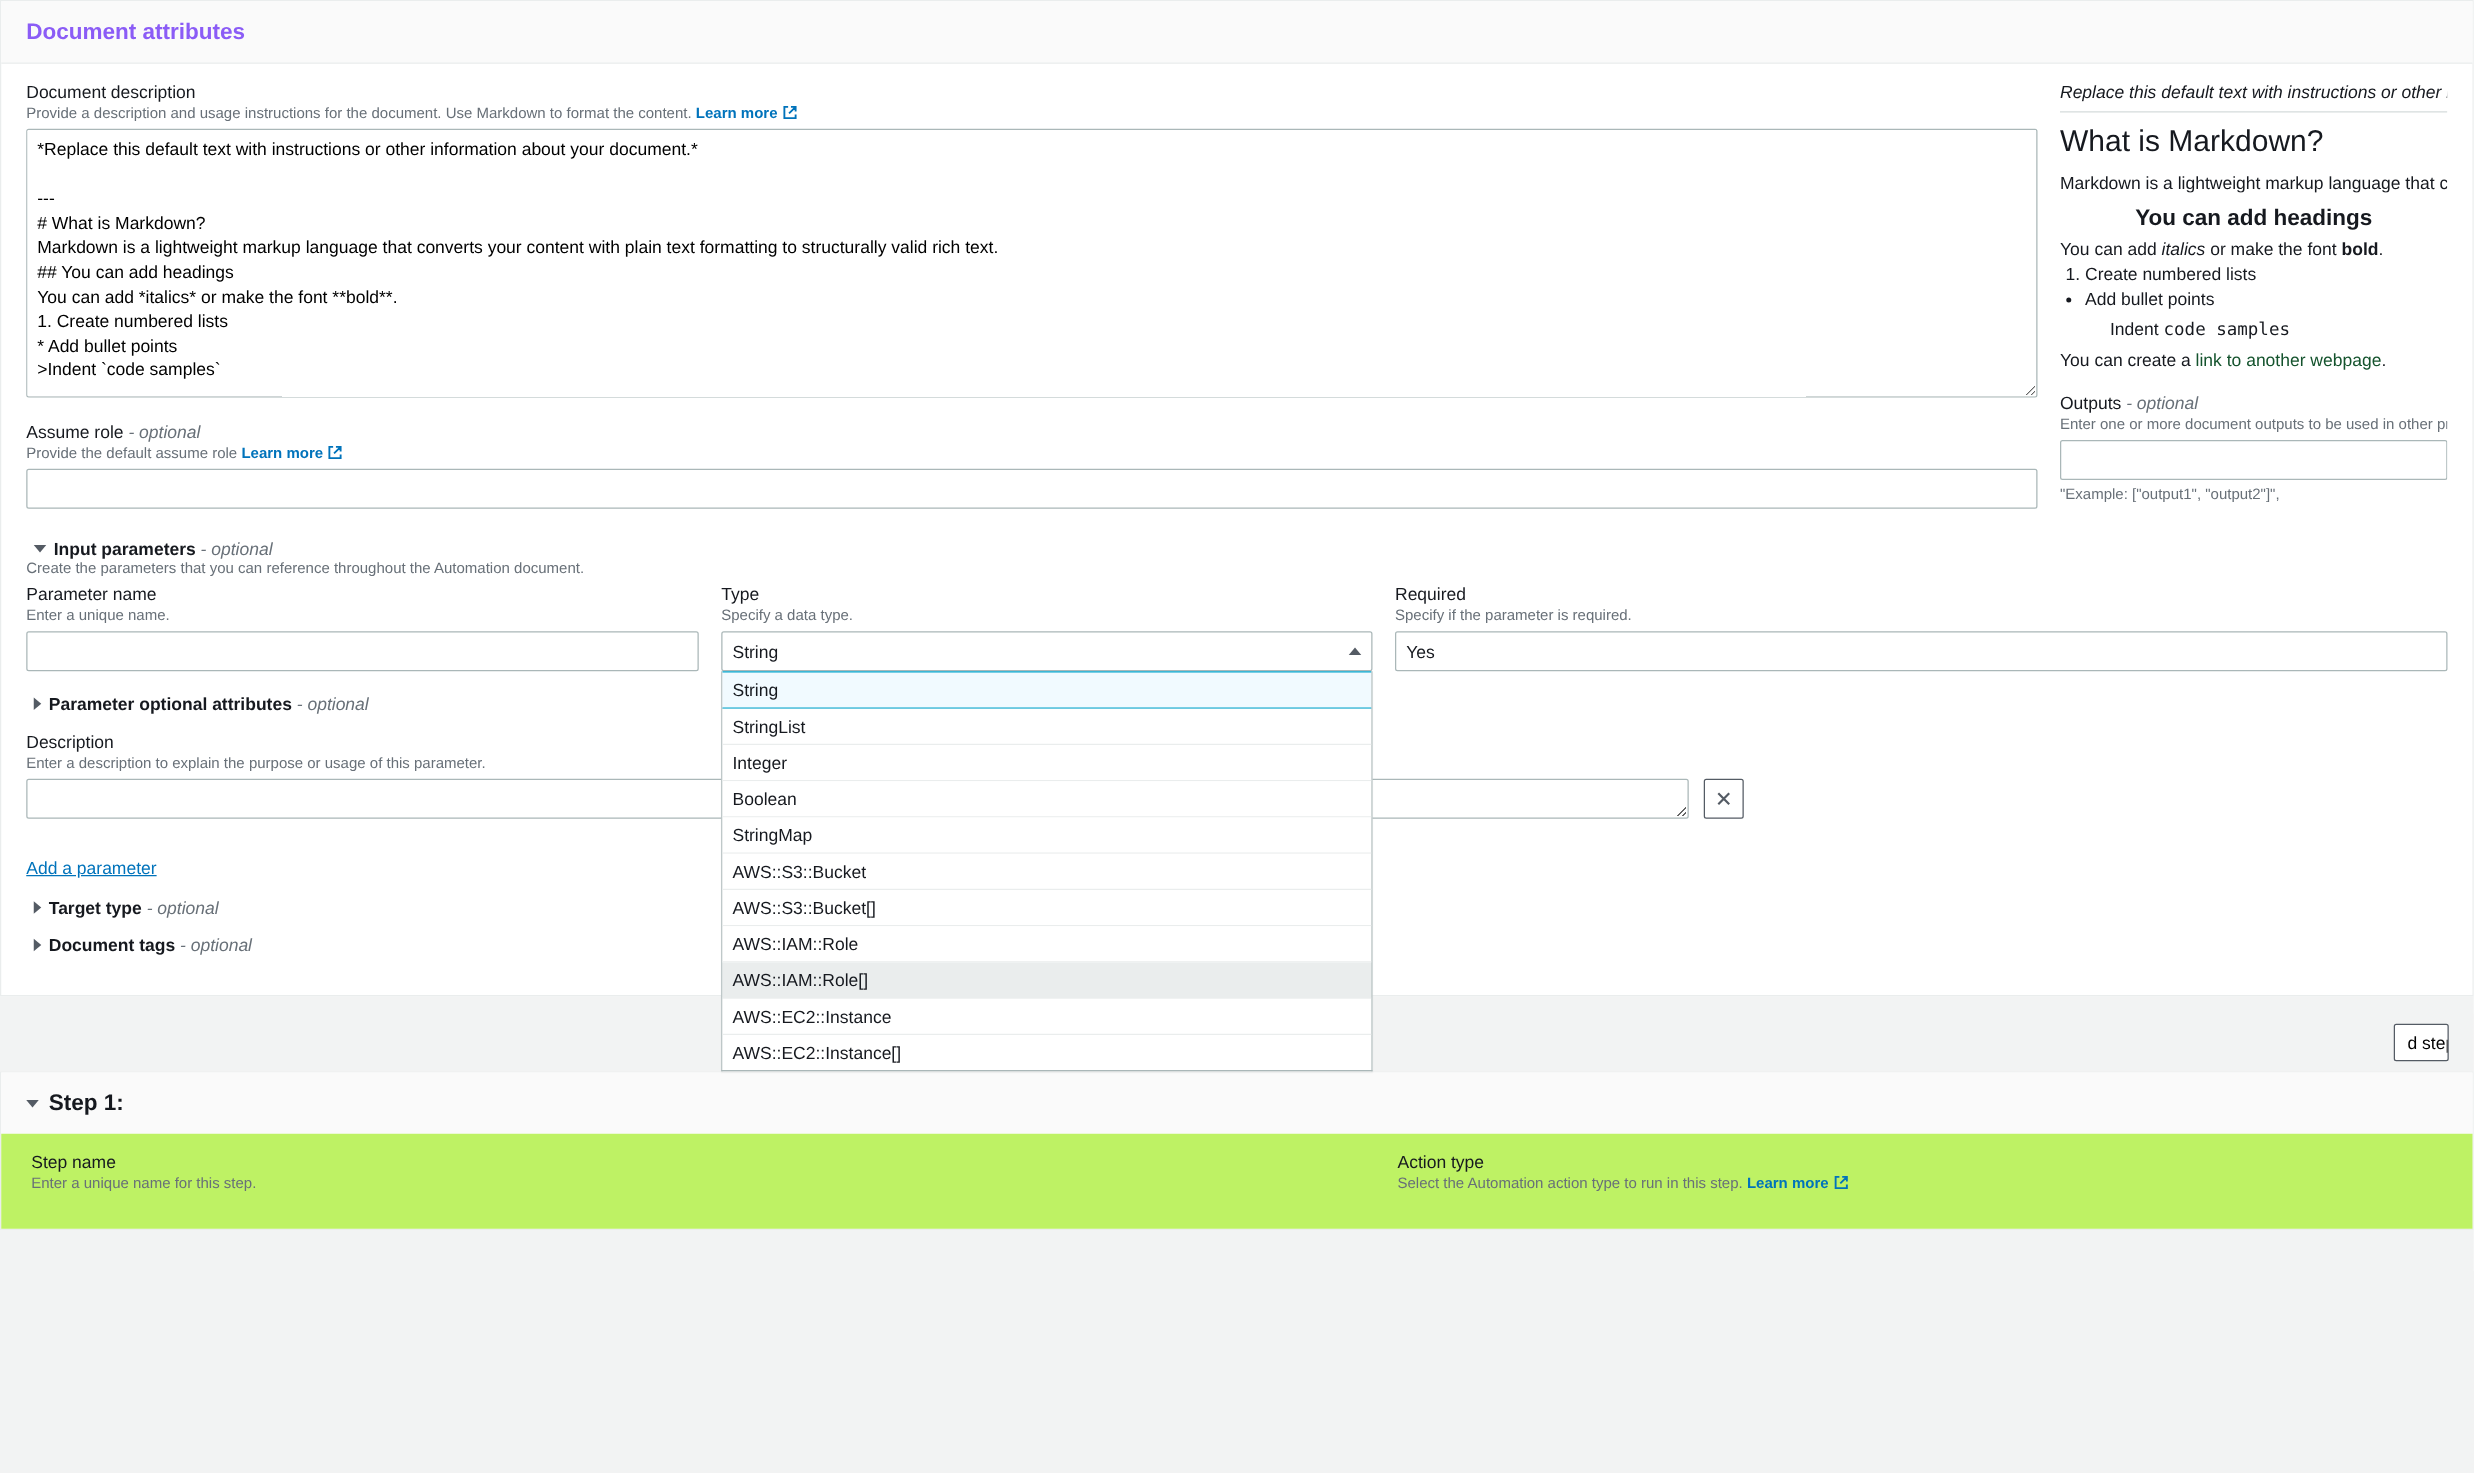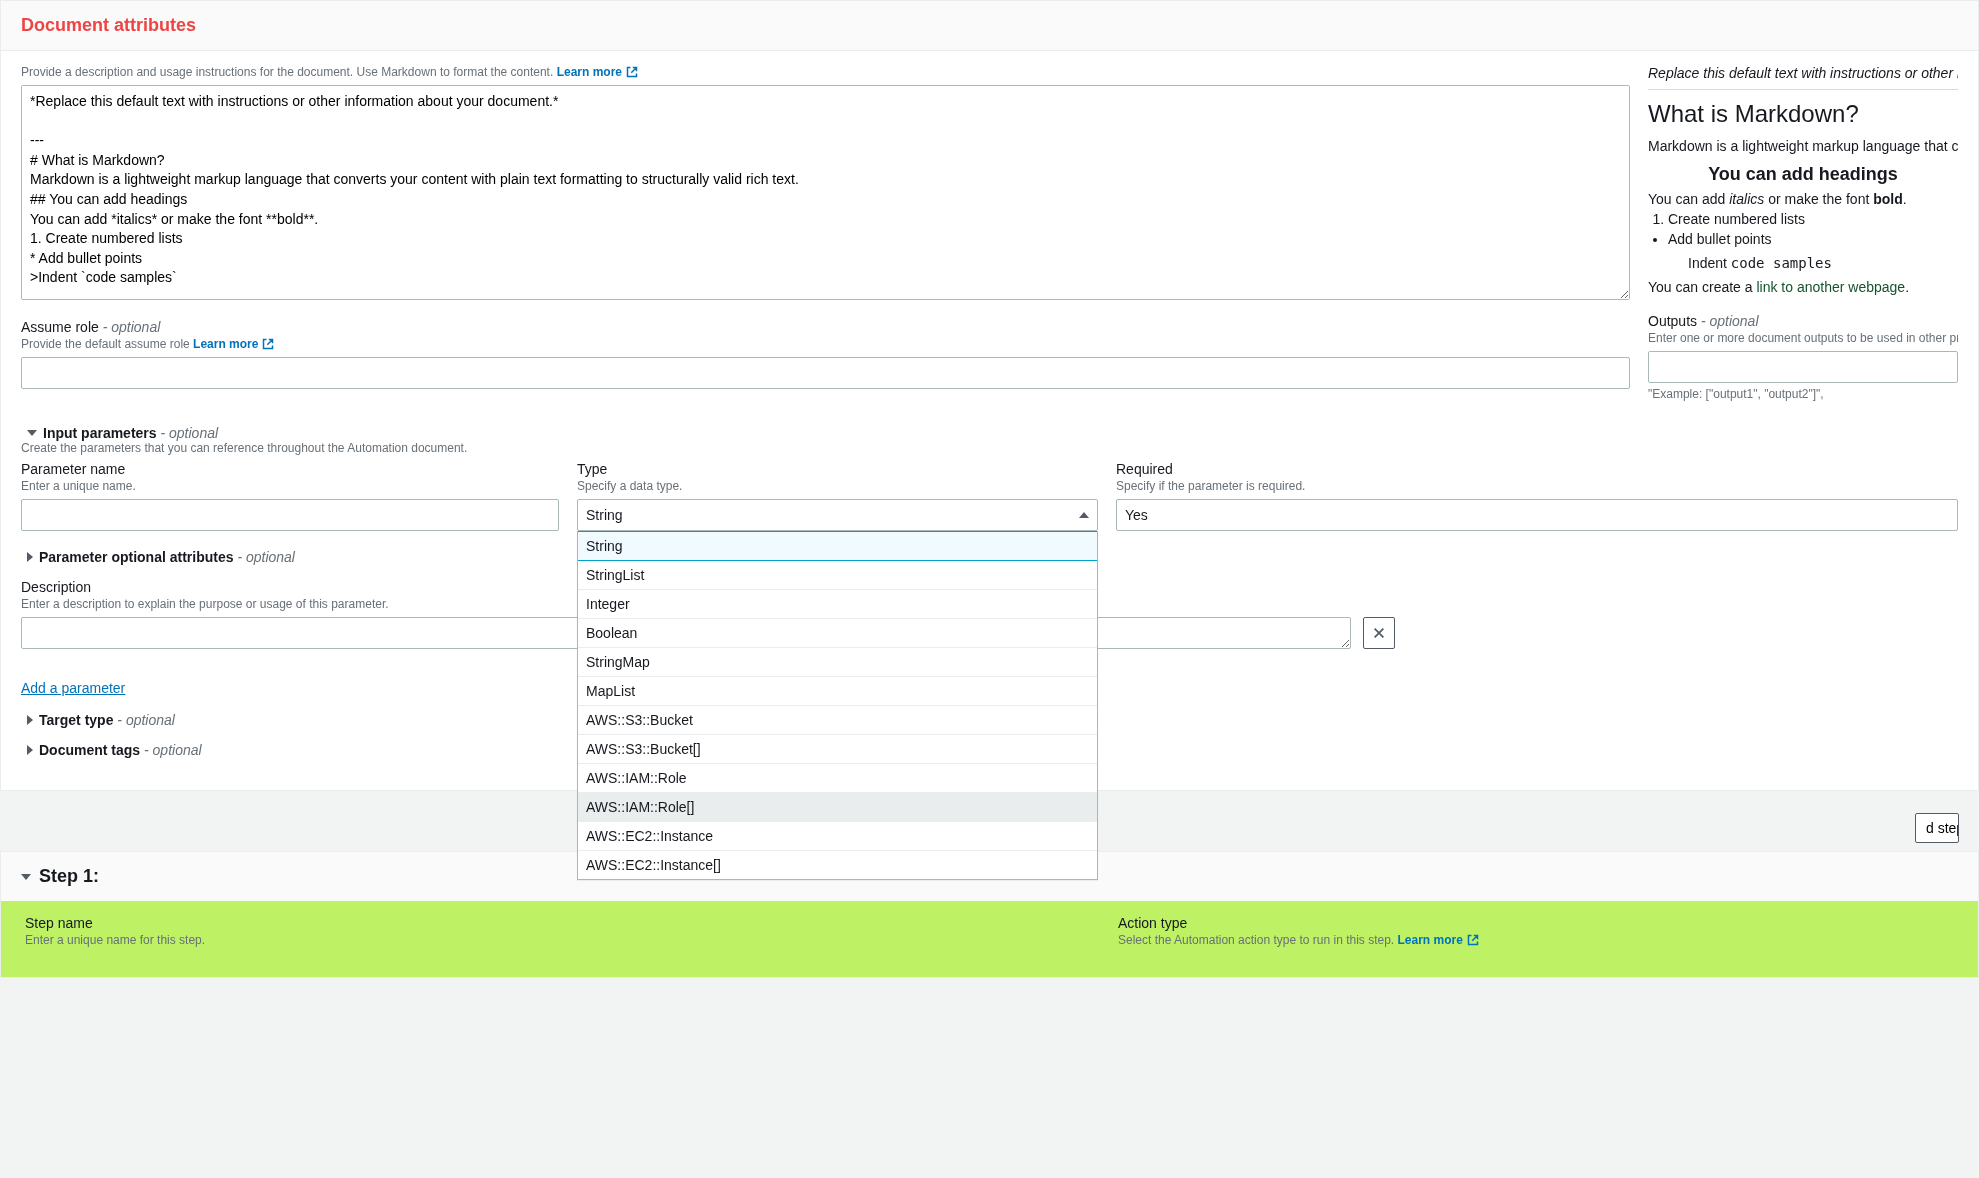--- a/index.html
+++ b/index.html
@@ -16,21 +16,21 @@
     margin: 0 0 14px 0;
   }
   .section-header {
     padding: 14px 20px;
     background: #fafafa;
     border-bottom: 1px solid #eaeded;
   }
   .section-header h2 {
     font-size: 18px;
     font-weight: 700;
-    color: #ef4444;
+    color: #8b5cf6;
   }
   .section-body {
     padding: 14px 20px 18px 20px;
   }
   .form-group { margin-bottom: 14px; }
   .form-label {
     font-size: 14px;
     font-weight: 400;
     color: #16191f;
     display: block;
@@ -254,20 +254,21 @@
 
 <div class="section">
   <div class="section-header">
     <h2>Document attributes</h2>
   </div>
   <div class="section-body">
 
     <div class="two-col">
       <div class="left-col">
         <div class="form-group">
+          <label class="form-label">Document description</label>
           <span class="form-hint">
             <span>Provide a description and usage instructions for the document. Use Markdown to format the content. </span><a class="learn-more" href="#">
                 <span>Learn more</span>
               <svg class="ext-icon" viewBox="0 0 16 16" fill="none" stroke="#0073bb" stroke-width="2">
                   <path d="M6 2H2v12h12v-4M9 2h5v5M14 2L7 9"></path>
                 </svg>
             </a>
           </span>
           <textarea class="big-text" style="">*Replace this default text with instructions or other information about your document.*
 
@@ -352,21 +353,20 @@
             <div class="select-box">
               <span>String</span>
               <span class="select-caret"></span>
             </div>
             <div class="dropdown" id="type-dropdown">
                 <div class="option selected">String</div>
                 <div class="option">StringList</div>
                 <div class="option">Integer</div>
                 <div class="option">Boolean</div>
                 <div class="option">StringMap</div>
-                <div class="option">MapList</div>
                 <div class="option">AWS::S3::Bucket</div>
                 <div class="option">AWS::S3::Bucket[]</div>
                 <div class="option">AWS::IAM::Role</div>
                 <div class="option hover">AWS::IAM::Role[]</div>
                 <div class="option">AWS::EC2::Instance</div>
                 <div class="option">AWS::EC2::Instance[]</div>
               </div>
           </div>
         </div>
         <div class="col3">

